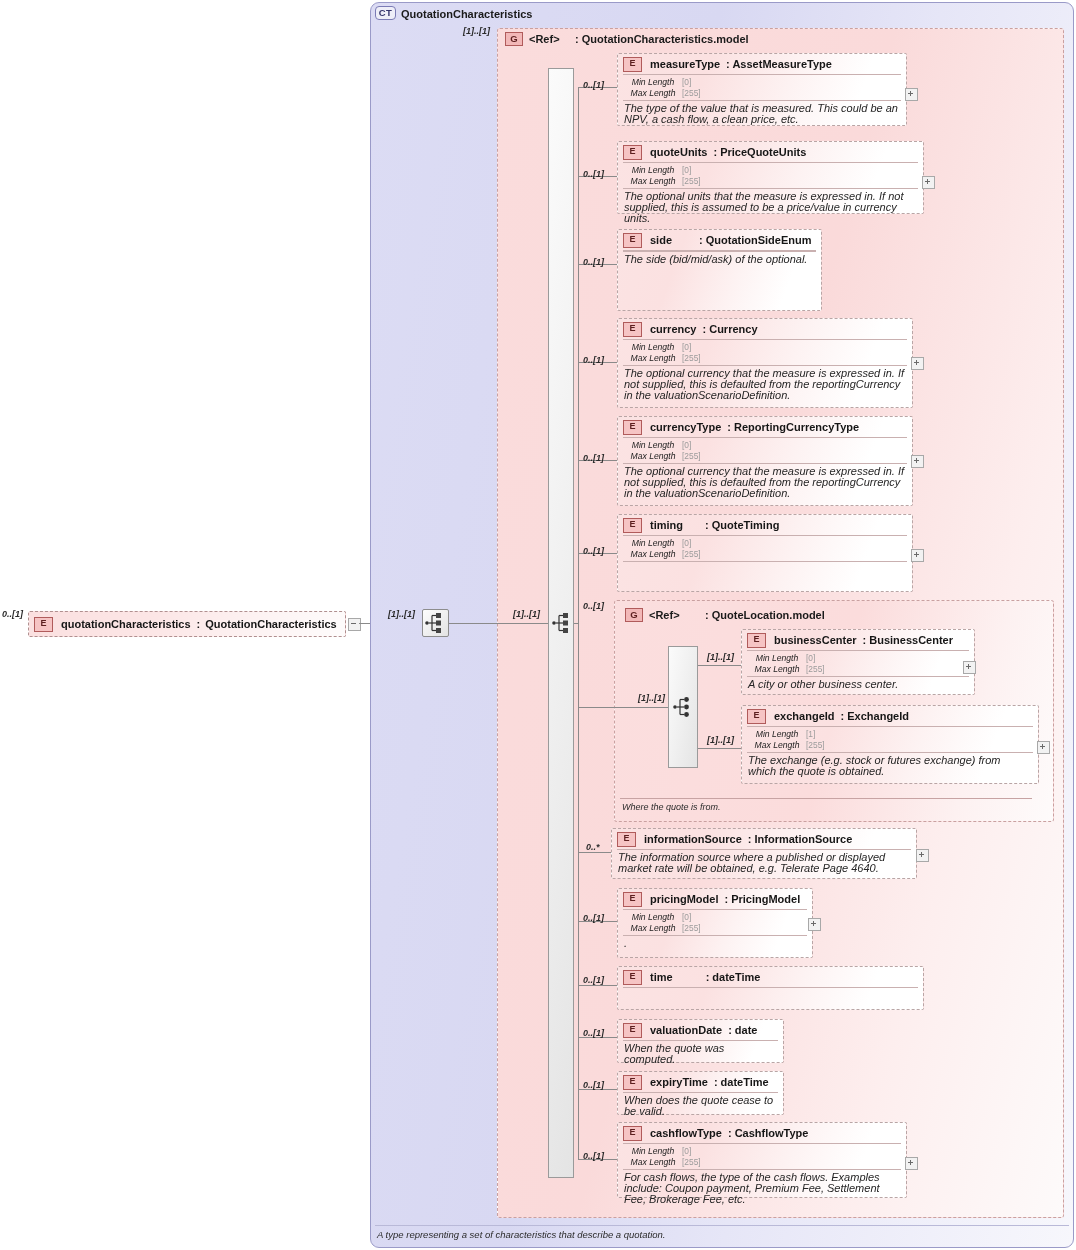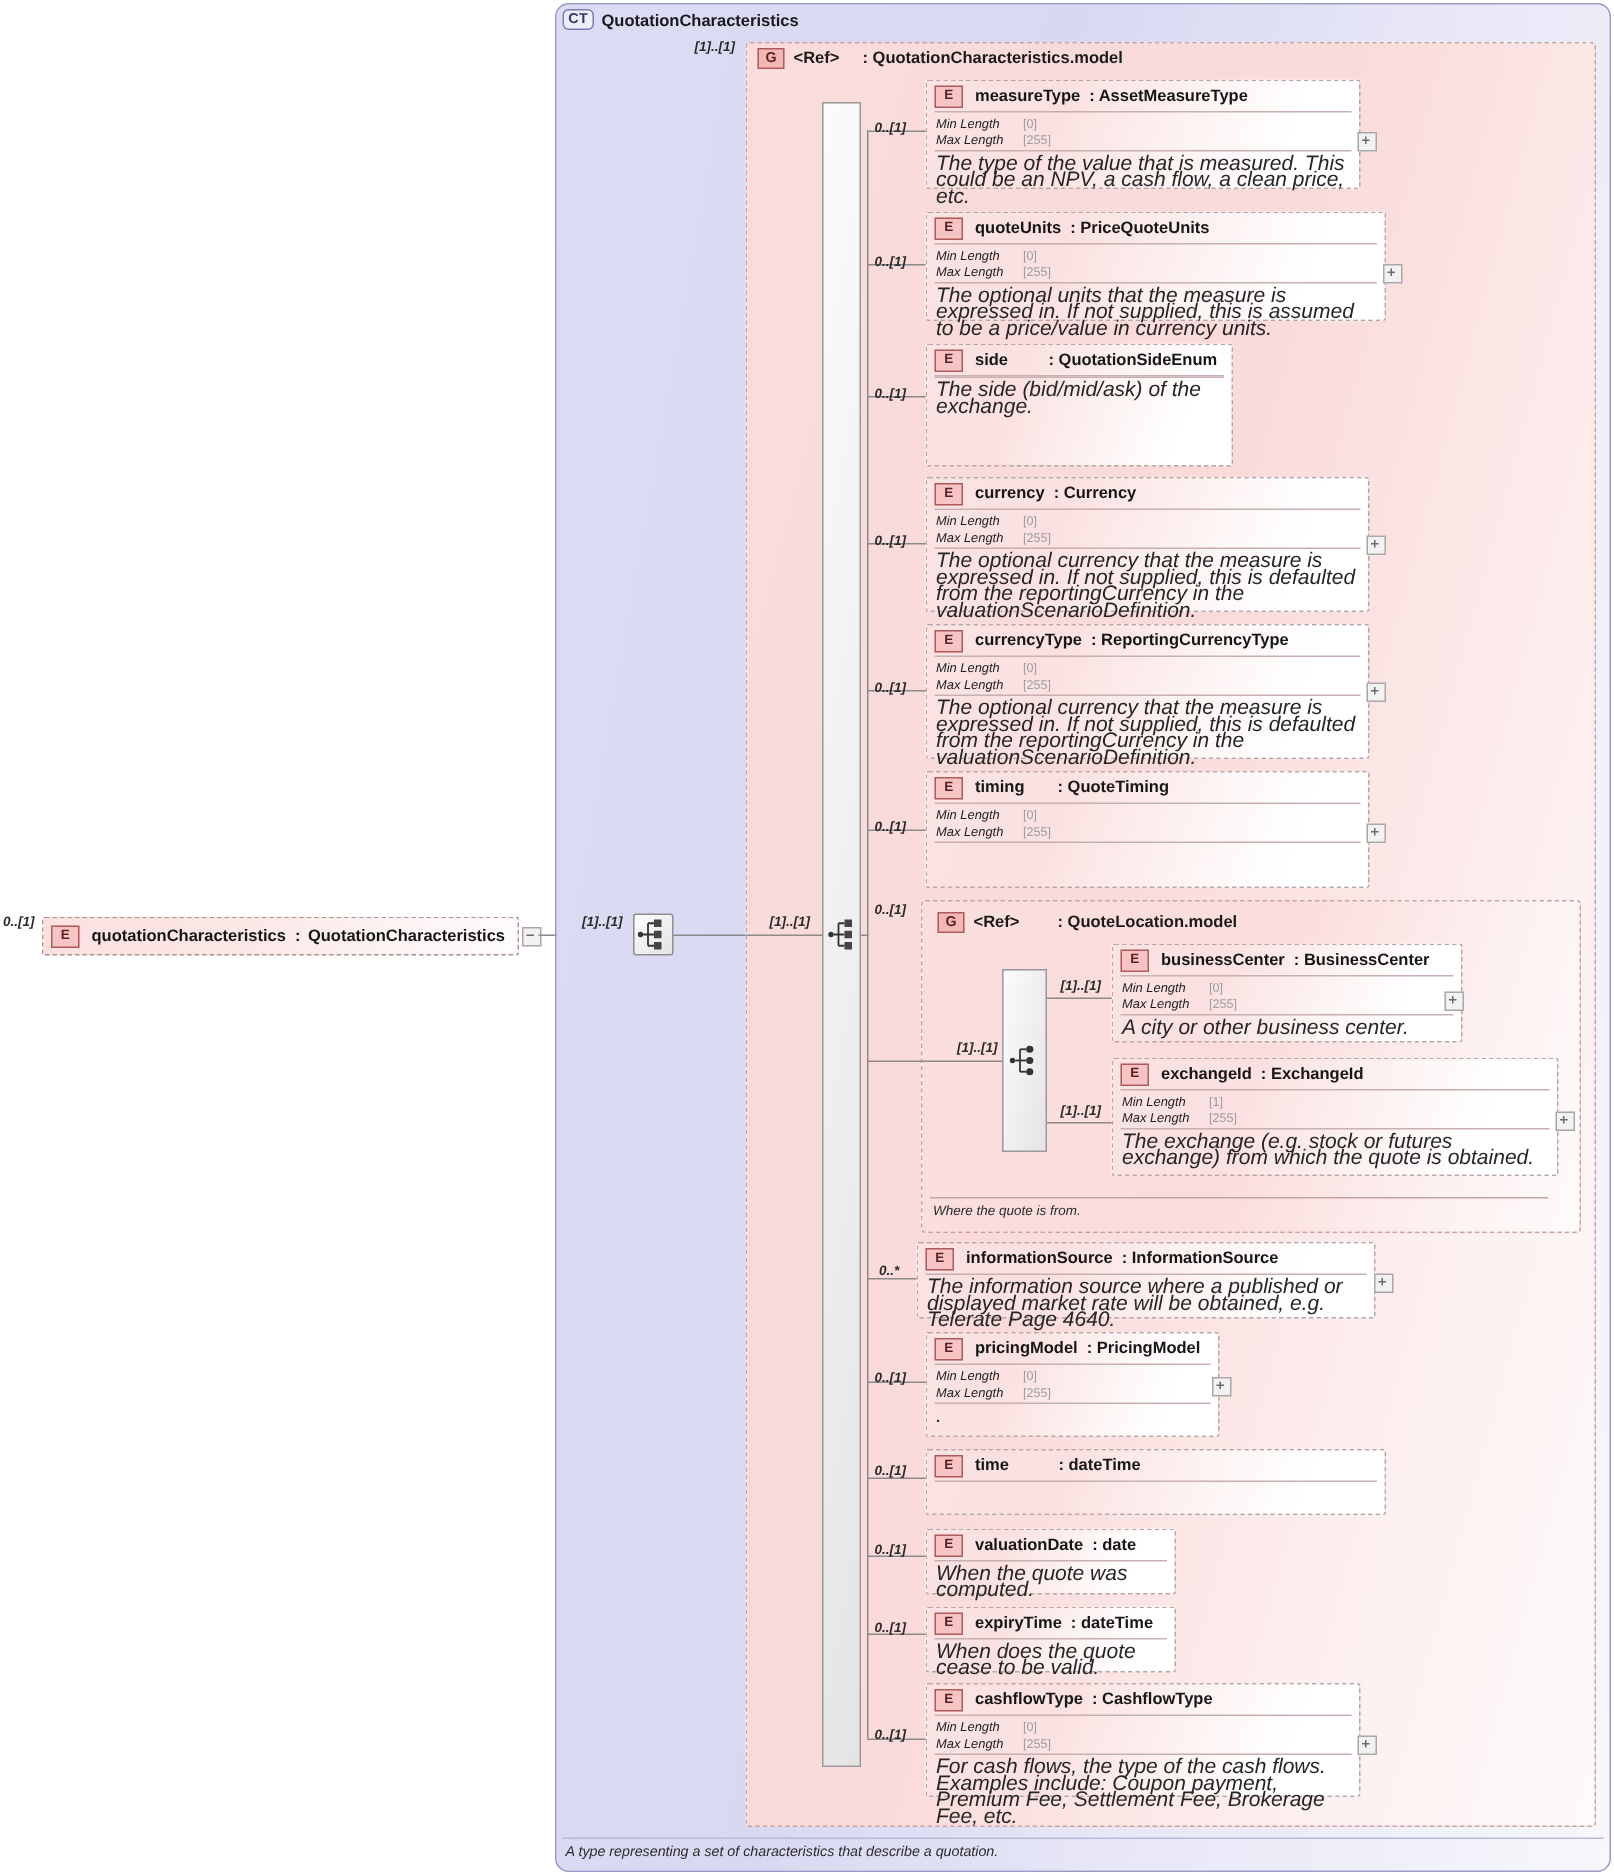--- a/index.html
+++ b/index.html
@@ -126,42 +126,42 @@
     white-space:nowrap;
   }
   .el-type{
     font-size:11px;
     font-weight:bold;
     color:#161616;
     white-space:nowrap;
   }
   .el-rule{border-top:1px solid #c9b0b0;margin:0 5px;}
   .facets{padding:2px 5px 2px 6px;}
-  .facet-row{display:flex;line-height:10.5px;}
+  .facet-row{display:flex;line-height:10.5px;text-align:center;}
   .facet-label{
     font-size:8.6px;
     font-style:italic;
     color:#1d1d1d;
     width:58px;
     flex:0 0 58px;
     white-space:nowrap;
   }
   .facet-val{
     font-size:8.4px;
     color:#9c9c9c;
     white-space:nowrap;
   }
   .enum-val{
     font-size:8.4px;
     color:#9c9c9c;
     letter-spacing:.4px;
     white-space:nowrap;
   }
   .el-desc{
-    font-size:14px;
+    font-size:11px;
     font-style:italic;
     color:#252525;
     padding:2px 7px 3px 6px;
     line-height:11px;
   }
 
   
   .plus{
     width:11px;height:11px;
     border:1px solid #a8a8a8;
@@ -342,21 +342,21 @@
   <div class="hline" style="left:578px;top:264px;width:40px;"></div>
   <div class="card" style="left:583px;top:257px;">0..[1]</div>
   <div class="abs el-box" style="left:617px;top:229px;width:205px;height:82px;">
     <div class="el-head">
       <div class="e-badge">E</div>
       <div class="el-name">side</div>
       <div class="el-type" style="margin-left:27px;">: QuotationSideEnum</div>
     </div>
     <div class="el-rule"></div>
     <div class="el-rule"></div>
-    <div class="el-desc">The side (bid/mid/ask) of the exchange.</div>
+    <div class="el-desc">The side (bid/mid/ask) of the optional.</div>
   </div>
 
   <div class="hline" style="left:578px;top:362px;width:40px;"></div>
   <div class="card" style="left:583px;top:355px;">0..[1]</div>
   <div class="abs el-box" style="left:617px;top:318px;width:296px;height:90px;">
     <div class="el-head">
       <div class="e-badge">E</div>
       <div class="el-name">currency</div>
       <div class="el-type" style="margin-left:6px;">: Currency</div>
     </div>

